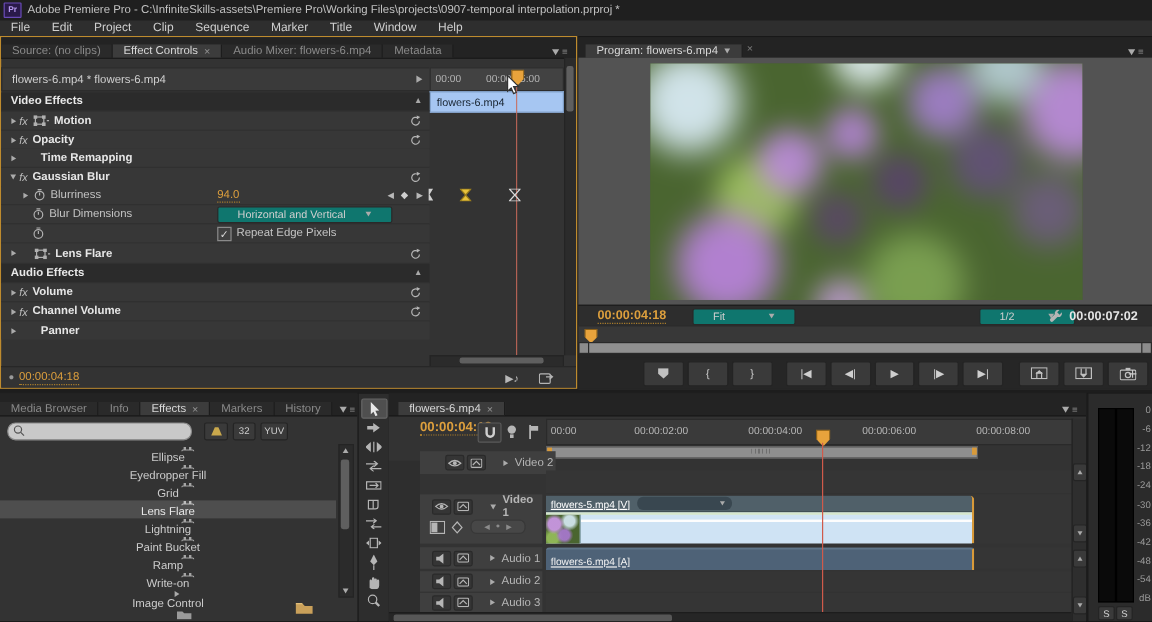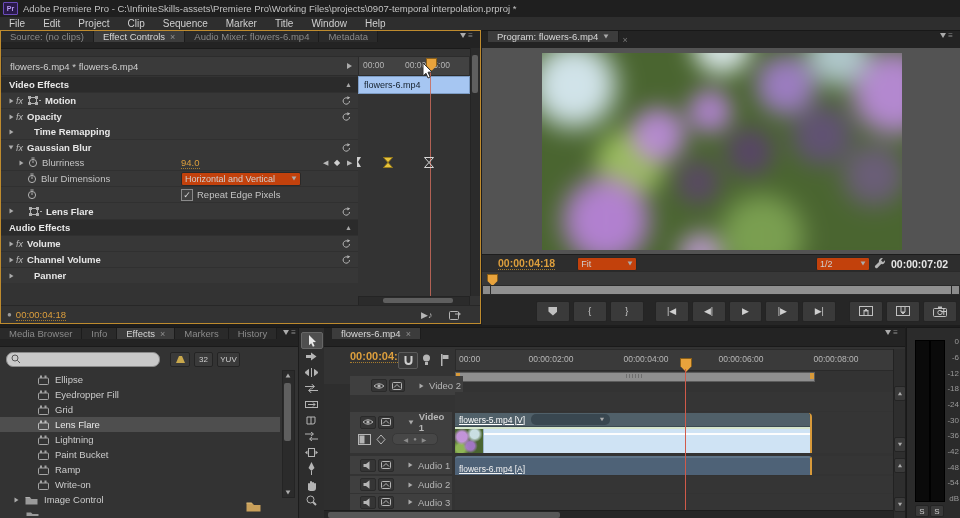--- a/index.html
+++ b/index.html
@@ -1,36 +1,36 @@
 <!DOCTYPE html>
 <html><head>
 <meta charset="utf-8">
 <style>
   html,body{margin:0;padding:0;background:#111;}
   #app{position:relative;width:960px;height:518px;background:#1d1d1d;font-family:"Liberation Sans",sans-serif;overflow:hidden;color:#c8c8c8;-webkit-font-smoothing:antialiased;}
   .abs{position:absolute;}
   .flex{display:flex;align-items:center;}
-  .tabbar{display:flex;align-items:flex-start;background:#232323;border-bottom:1px solid #1a1a1a;}
+  .tabbar{display:flex;align-items:flex-end;background:#232323;border-bottom:1px solid #1a1a1a;}
   .tab{display:flex;align-items:center;padding:0 9px;font-size:9.5px;color:#8a8a8a;background:#2a2a2a;border-right:1px solid #1c1c1c;white-space:nowrap;}
   .tab.active{background:#3c3c3c;color:#d8d8d8;}
   .tab .x{margin-left:5px;color:#909090;font-size:9px;}
   .pmenu{margin-left:auto;display:flex;align-items:center;color:#8f8f8f;font-size:8px;padding:0 6px;letter-spacing:1px;}
   .tri-r{width:0;height:0;border-left:5px solid #ababab;border-top:3.5px solid transparent;border-bottom:3.5px solid transparent;}
   .tri-d{width:0;height:0;border-top:5px solid #ababab;border-left:3.5px solid transparent;border-right:3.5px solid transparent;}
   .ecrow{position:absolute;left:0;width:357px;height:15px;display:flex;align-items:center;font-size:9.5px;color:#c4c4c4;border-bottom:1px solid #303030;background:#373737;}
   .ecrow .name{font-weight:bold;color:#e6e6e6;}
   .echead{background:#2b2b2b;color:#e8e8e8;font-weight:bold;}
   .fx{font-style:italic;font-size:9px;color:#bdbdbd;margin:0 4px 0 2px;}
   .rst{position:absolute;left:340px;}
   .hot{color:#dd9f3d;border-bottom:1px dotted #a87c2c;}
   .tbtn{background:#3a3a3a;border:1px solid #242424;border-radius:2px;display:flex;align-items:center;justify-content:center;color:#cfcfcf;}
-  .ddw{background:#c2410c;border:1px solid #292929;border-radius:2px;display:flex;align-items:center;font-size:9px;color:#cfcfcf;padding:0 3px;height:12px;}
+  .ddw{background:#0f766e;border:1px solid #292929;border-radius:2px;display:flex;align-items:center;font-size:9px;color:#cfcfcf;padding:0 16px;height:12px;}
   .ddw .tri-d{margin-left:auto;transform:scale(.8);}
   .ticks{background-image:repeating-linear-gradient(90deg,#5c5c5c 0 1px,transparent 1px 11px);background-size:100% 4px;background-repeat:no-repeat;background-position:left bottom;}
-  .list-item{position:absolute;left:0;width:280px;height:15px;display:flex;align-items:center;font-size:9.5px;color:#cccccc;}
+  .list-item{position:absolute;left:0;width:280px;height:15px;display:flex;align-items:center;font-size:9.5px;color:#cccccc;flex-direction:column;}
   .toolb{position:absolute;left:2px;width:20px;height:15px;display:flex;align-items:center;justify-content:center;border-radius:2px;}
   .toolb.active{background:#4f4f4f;border:1px solid #666;}
   .transb{width:32px;height:19px;margin-right:3px;font-size:9px;}
   .trackhead{position:absolute;left:26px;width:102px;background:#3f3f3f;display:flex;align-items:center;font-size:9.5px;color:#b6b6b6;}
   .well{width:14px;height:11px;background:#353535;border:1px solid #2a2a2a;border-radius:2px;display:flex;align-items:center;justify-content:center;margin-right:2px;}
   .lane{position:absolute;left:131px;width:438px;background:#353535;}
   .mtick{position:absolute;left:38px;width:14px;font-size:8px;color:#9a9a9a;text-align:right;}
   svg{display:block;}
 </style>
 </head>

